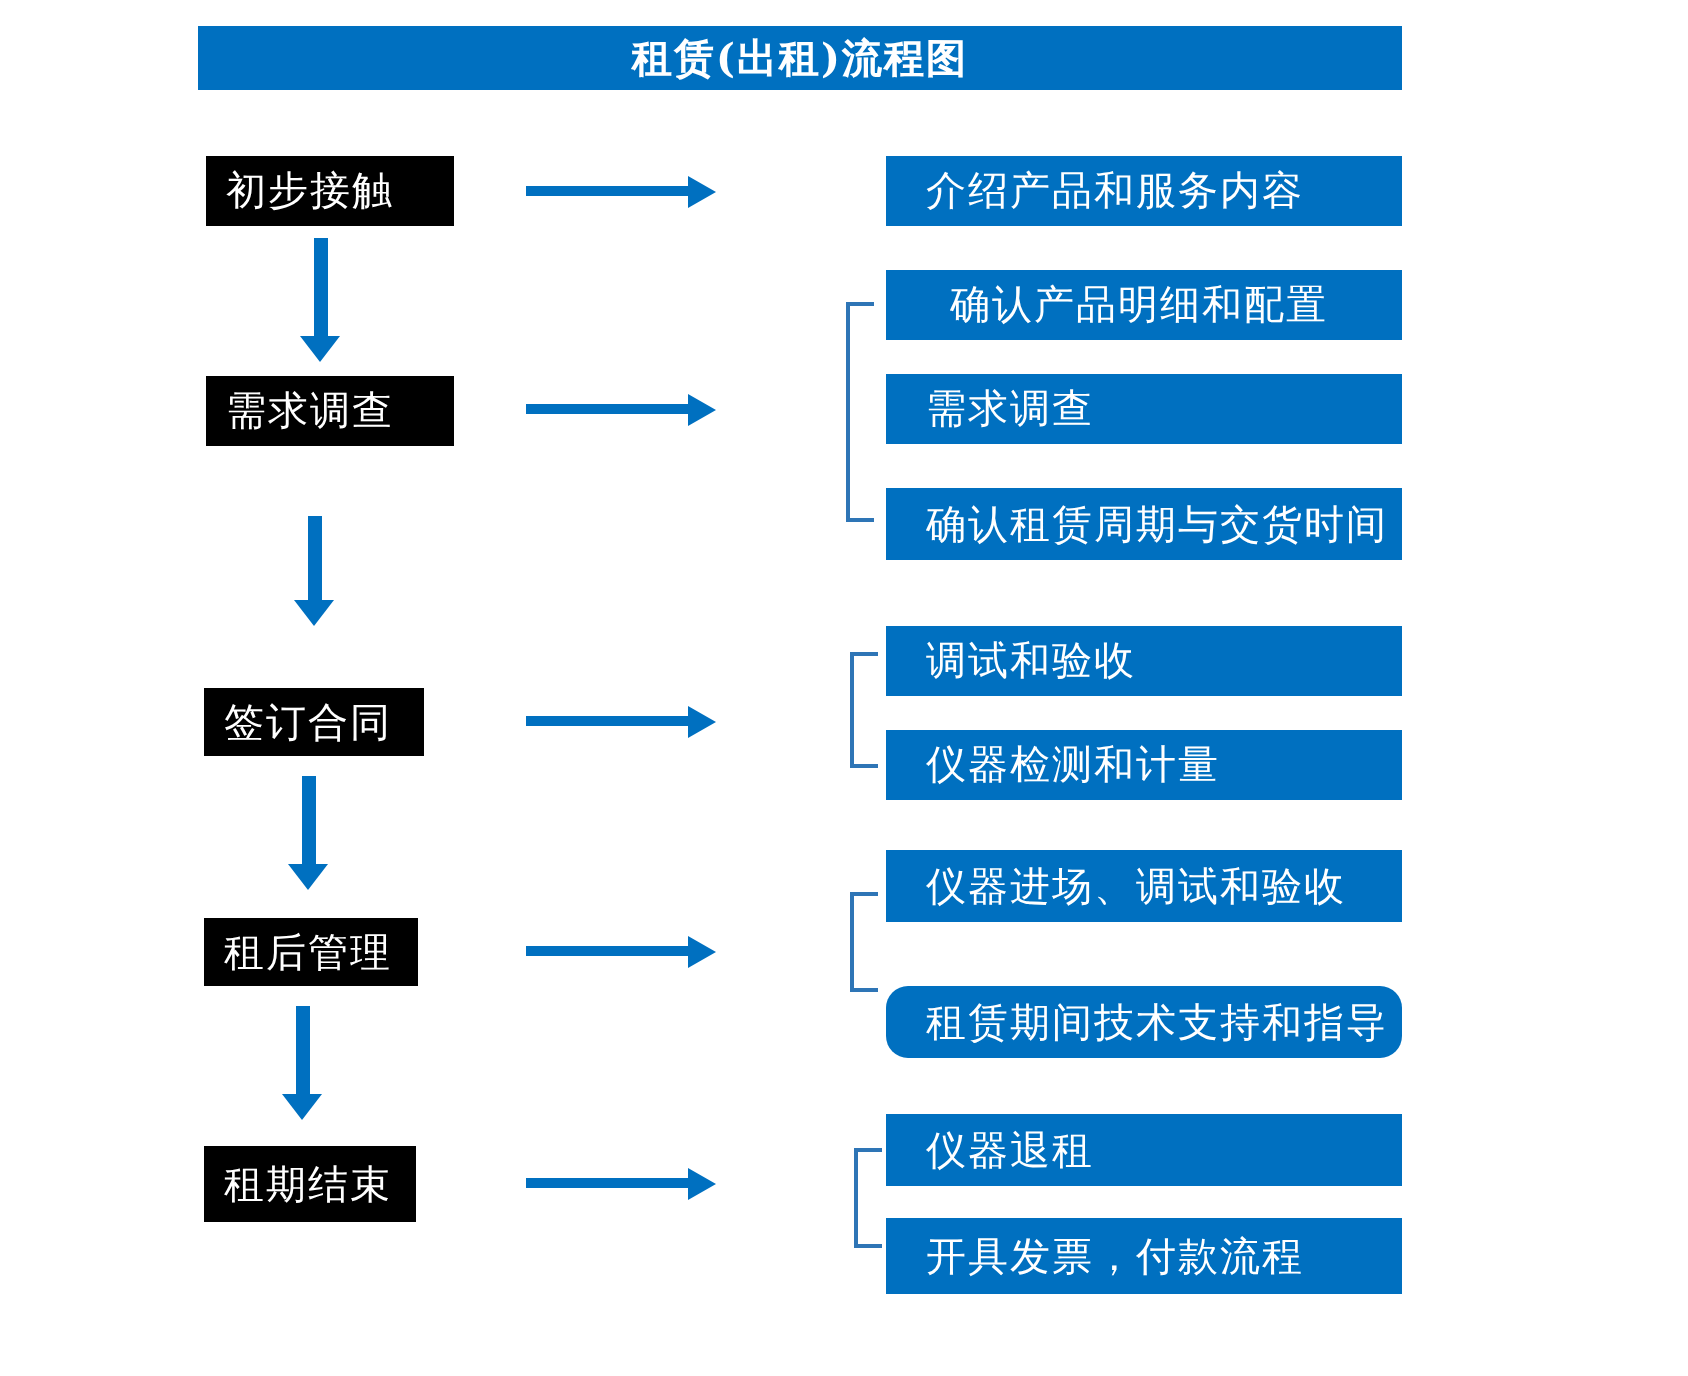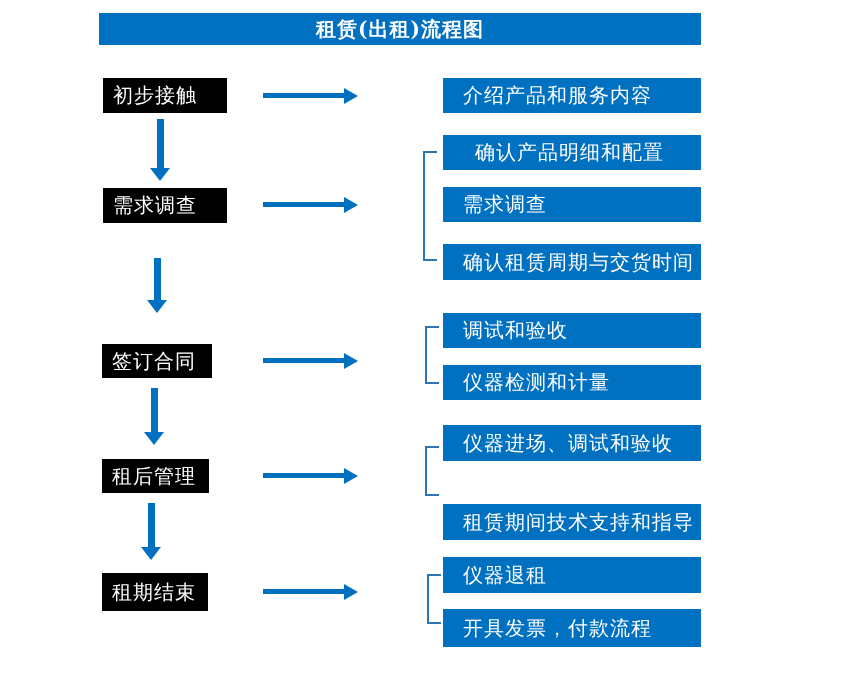--- a/index.html
+++ b/index.html
@@ -123,17 +123,17 @@
     <div class="tick-bottom"></div>
   </div>
 
   <div class="detail" style="top:78px;">介绍产品和服务内容</div>
   <div class="detail" style="top:135px;padding-left:32px;">确认产品明细和配置</div>
   <div class="detail" style="top:187px;">需求调查</div>
   <div class="detail" style="top:244px;height:36px;">确认租赁周期与交货时间</div>
   <div class="detail" style="top:313px;">调试和验收</div>
   <div class="detail" style="top:365px;">仪器检测和计量</div>
   <div class="detail" style="top:425px;height:36px;">仪器进场、调试和验收</div>
-  <div class="detail" style="top:504px;height:36px;">租赁期间技术支持和指导</div>
+  <div class="detail" style="top:493px;height:36px;border-radius:11px;">租赁期间技术支持和指导</div>
   <div class="detail" style="top:557px;height:36px;">仪器退租</div>
   <div class="detail" style="top:609px;height:38px;">开具发票，付款流程</div>
 
 </div>
 
 </body></html>

